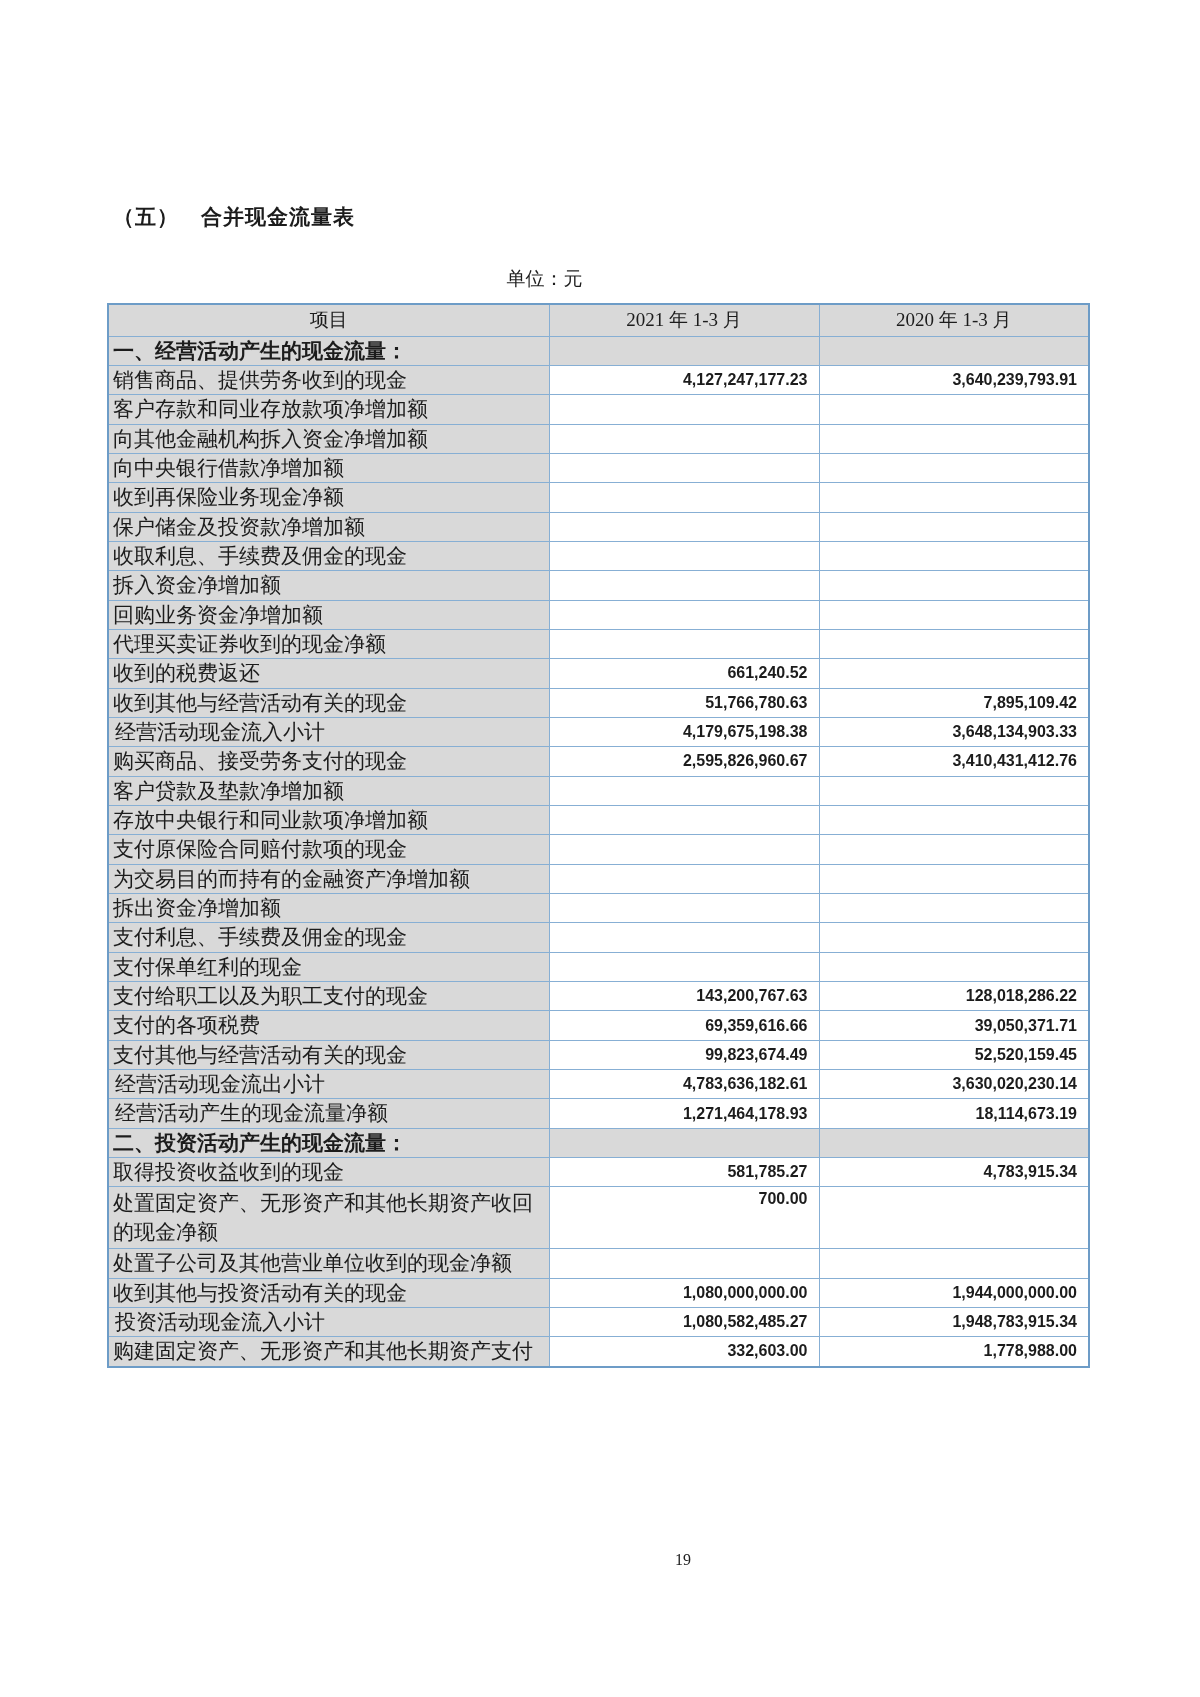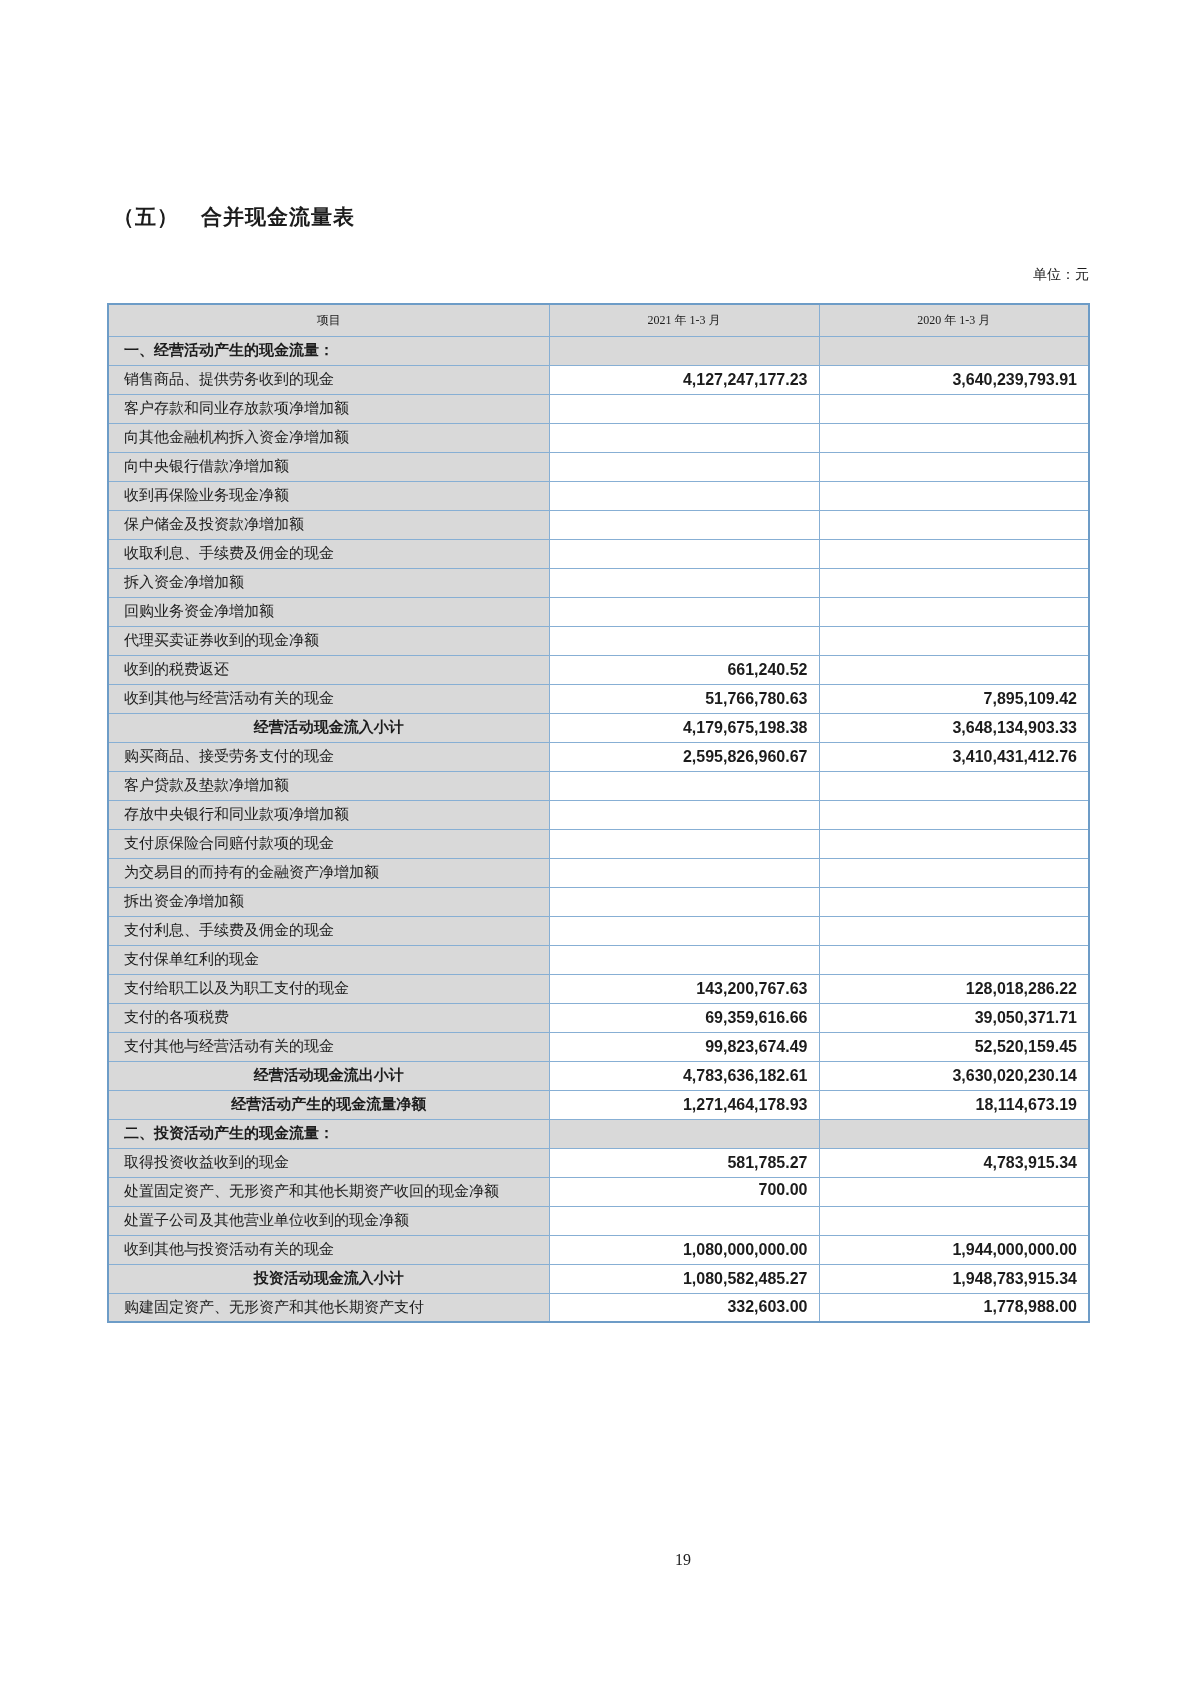--- a/index.html
+++ b/index.html
@@ -21,65 +21,65 @@
     top: 203px;
     font-size: 21px;
     font-weight: 700;
     letter-spacing: 1px;
   }
   .unit-label {
     position: absolute;
     left: 0;
     top: 266px;
     width: 1089px;
-    text-align: right;
-    font-size: 14px;
+    text-align: center;
+    font-size: 19px;
   }
   table.cashflow {
     position: absolute;
     left: 107px;
     top: 303px;
     border-collapse: collapse;
     table-layout: fixed;
     border: 2px solid #6d9cc7;
   }
   .cashflow col.col-label { width: 441px; }
   .cashflow col.col-val   { width: 270px; }
   .cashflow th, .cashflow td {
     border: 1px solid #87afd4;
     overflow: hidden;
   }
   .cashflow thead th {
     height: 32px;
     background: #d9d9d9;
-    font-size: 12px;
+    font-size: 19px;
     font-weight: 400;
     text-align: center;
     vertical-align: middle;
   }
   .cashflow tbody td { height: 29px; vertical-align: middle; }
   .c-label {
     background: #d9d9d9;
-    font-size: 15px;
-    padding: 0 6px 0 15px;
+    font-size: 21px;
+    padding: 0 6px 0 4px;
     text-align: left;
     line-height: 1.35;
   }
   .c-val {
     background: #ffffff;
     text-align: right;
     padding: 0 11px 0 4px;
     font-family: "Liberation Sans", "DejaVu Sans", sans-serif;
     font-size: 16px;
     font-weight: 700;
     white-space: nowrap;
   }
   .row-section td { background: #d9d9d9; }
   .row-section .c-label { font-weight: 700; }
-  .row-subtotal .c-label { font-weight: 700; text-align: center; padding-left: 6px; }
+  .row-subtotal .c-label { font-weight: 400; padding-left: 6px; }
   .tall td { height: 58px; }
   .tall .c-val { vertical-align: top; padding-top: 3px; margin-top: 40px; }
   .tall .c-label { padding-top: 2px; padding-bottom: 2px; }
   .page-number {
     position: absolute;
     left: 655px;
     top: 1551px;
     width: 56px;
     text-align: center;
     font-family: Liberation Serif, serif;

